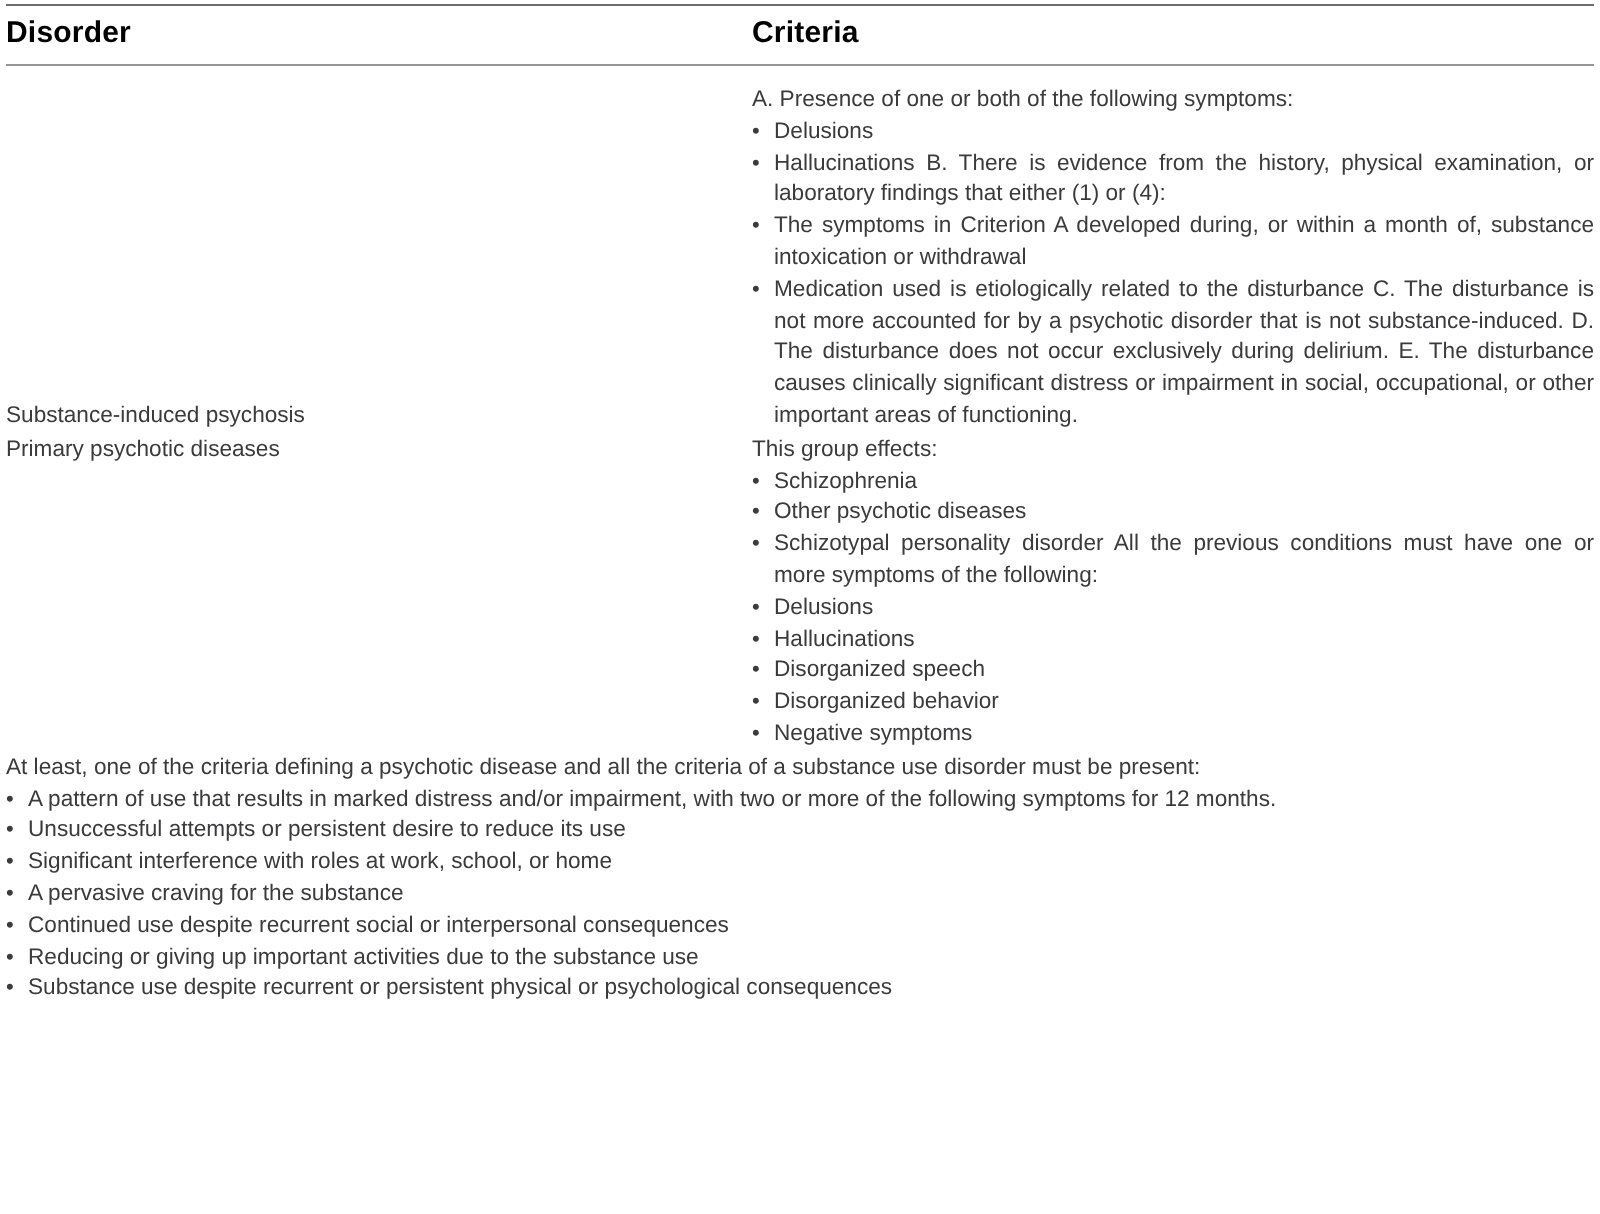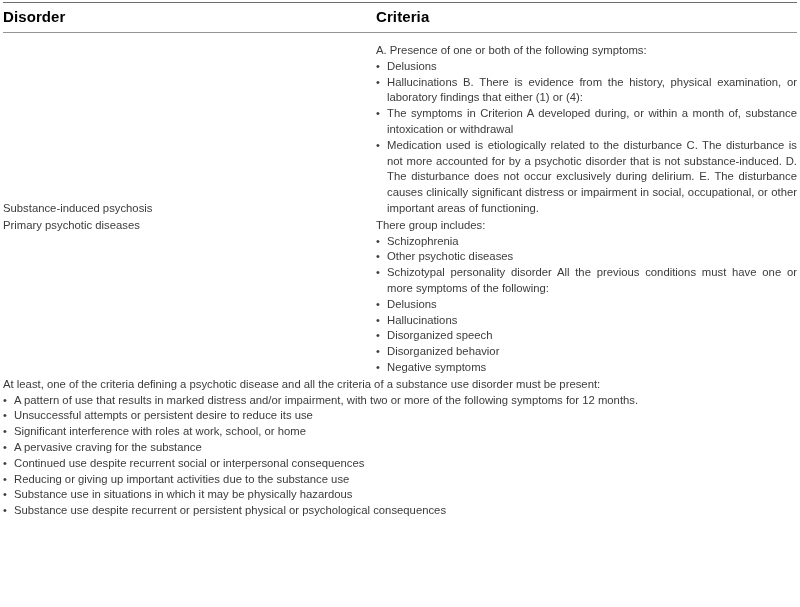--- a/index.html
+++ b/index.html
@@ -135,21 +135,21 @@
   </div>
 
   <div class="spacer-sm"></div>
 
   <div class="body-row row-2">
     <div class="col-disorder">
       <div class="disorder-label">Primary psychotic diseases</div>
     </div>
     <div class="col-criteria">
       <div class="criteria-block">
-        <p class="lead">There group includes:</p>
+        <p class="lead">This group effects:</p>
         <ul class="bullets">
           <li class="nojust">Schizophrenia</li>
           <li class="nojust">Other psychotic diseases</li>
           <li>Schizotypal personality disorder All the previous conditions must have one or more symptoms of the following:</li>
           <li class="nojust">Delusions</li>
           <li class="nojust">Hallucinations</li>
           <li class="nojust">Disorganized speech</li>
           <li class="nojust">Disorganized behavior</li>
           <li class="nojust">Negative symptoms</li>
         </ul>
@@ -163,21 +163,20 @@
     <div class="col-criteria">
       <div class="criteria-block">
         <p class="lead">At least, one of the criteria defining a psychotic disease and all the criteria of a substance use disorder must be present:</p>
         <ul class="bullets">
           <li>A pattern of use that results in marked distress and/or impairment, with two or more of the following symptoms for 12 months.</li>
           <li class="nojust">Unsuccessful attempts or persistent desire to reduce its use</li>
           <li class="nojust">Significant interference with roles at work, school, or home</li>
           <li class="nojust">A pervasive craving for the substance</li>
           <li class="nojust">Continued use despite recurrent social or interpersonal consequences</li>
           <li class="nojust">Reducing or giving up important activities due to the substance use</li>
-          <li class="nojust">Substance use in situations in which it may be physically hazardous</li>
           <li class="nojust">Substance use despite recurrent or persistent physical or psychological consequences</li>
 
         </ul>
       </div>
     </div>
   </div>
 
 </div>
 
 </body></html>

